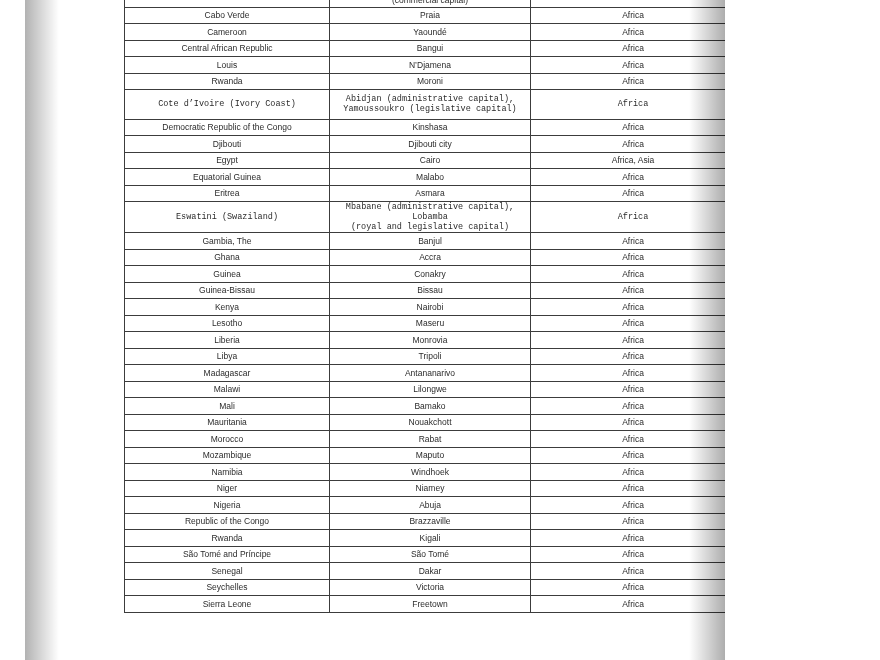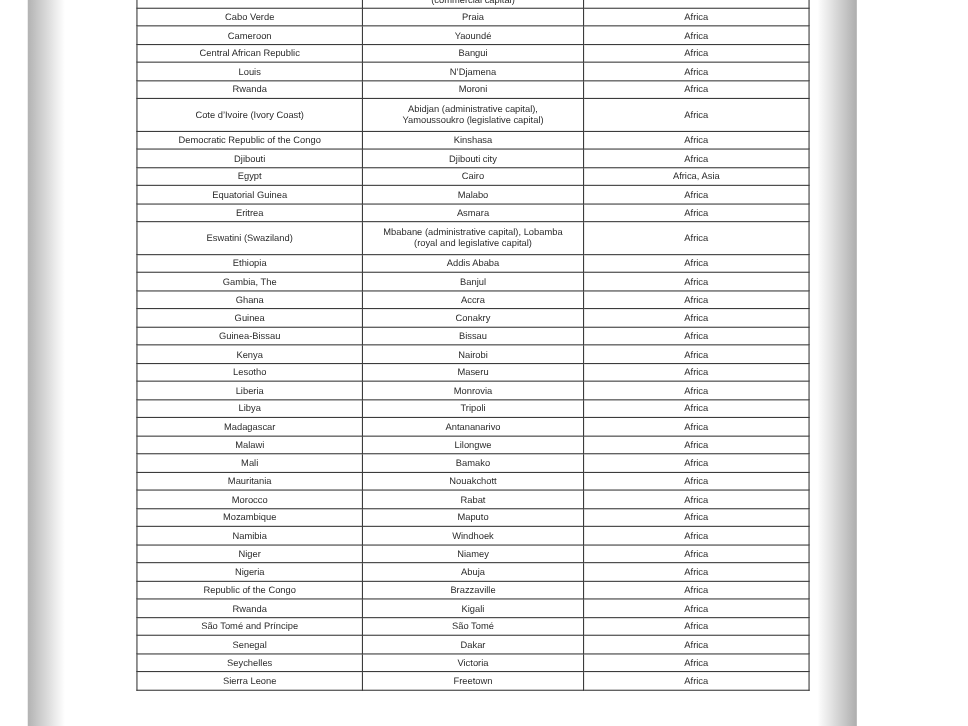--- a/index.html
+++ b/index.html
@@ -6,21 +6,21 @@
   html, body {
     margin: 0; padding: 0;
     width: 880px; height: 660px;
     background: #ffffff;
     overflow: hidden;
     font-family: "Liberation Sans", sans-serif;
   }
   .page {
     position: absolute;
     left: 25px; top: 0;
-    width: 754px; height: 660px;
+    width: 700px; height: 660px;
     background: #ffffff;
     overflow: hidden;
   }
   .shadow-left {
     position: absolute;
     left: 0; top: 0; bottom: 0;
     width: 34px;
     background: linear-gradient(to right, rgba(0,0,0,0.30), rgba(0,0,0,0.0));
     pointer-events: none;
     z-index: 2;
@@ -50,21 +50,21 @@
     border: 1px solid #3c3c3c;
     font-size: 8.5px;
     line-height: 10px;
     color: #2b2b2b;
     text-align: center;
     vertical-align: middle;
     padding: 0 4px;
     overflow: hidden;
   }
   tr.single  td { height: 16.5px; }
-  tr.tall    td { height: 29.5px; }
+  tr.tall    td { height: 29.5px; font-family: Liberation Mono, monospace; }
   tr.partial td { height: 29.5px; position: relative; }
   .cap-line { display: block; }
   tr.partial .cap-line {
     position: absolute;
     left: 0; right: 0;
     bottom: 1.5px;
   }
 </style>
 </head>
 <body>
@@ -159,25 +159,20 @@
 
   <tr class="row tall">
     <td class="cell country">Eswatini (Swaziland)</td>
     <td class="cell capital">
               <span class="cap-line">Mbabane (administrative capital), Lobamba</span>
               <span class="cap-line">(royal and legislative capital)</span>
             </td>
     <td class="cell continent">Africa</td>
   </tr>
 
-  <tr class="row single">
-    <td class="cell country">Ethiopia</td>
-    <td class="cell capital">Addis Ababa</td>
-    <td class="cell continent">Africa</td>
-  </tr>
 
 
   <tr class="row single">
     <td class="cell country">Gambia, The</td>
     <td class="cell capital">Banjul</td>
     <td class="cell continent">Africa</td>
   </tr>
 
   <tr class="row single">
     <td class="cell country">Ghana</td>

